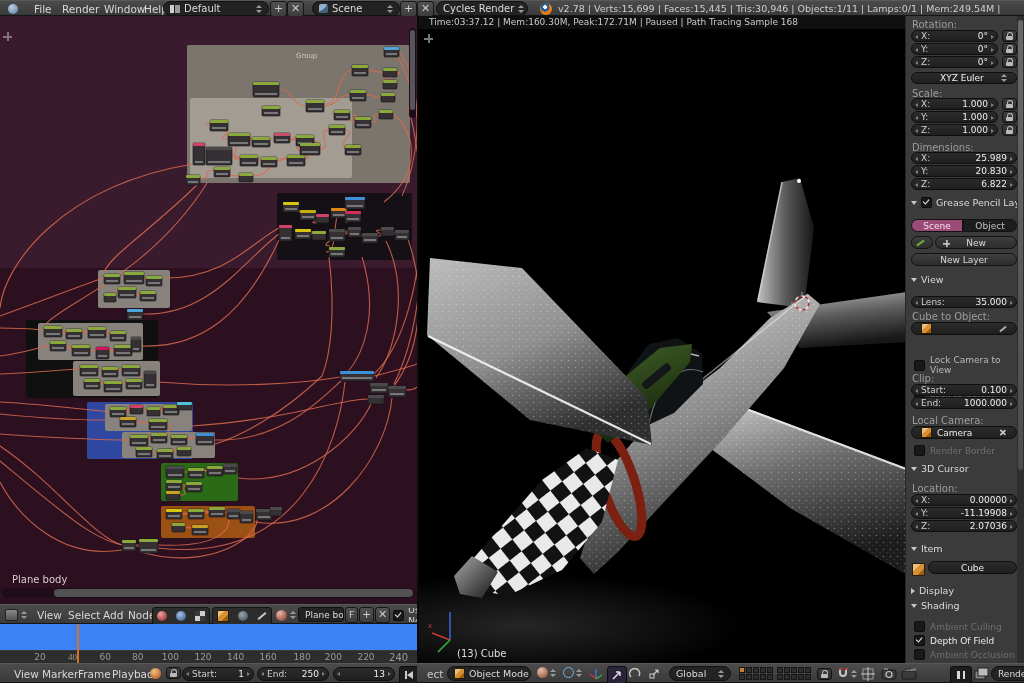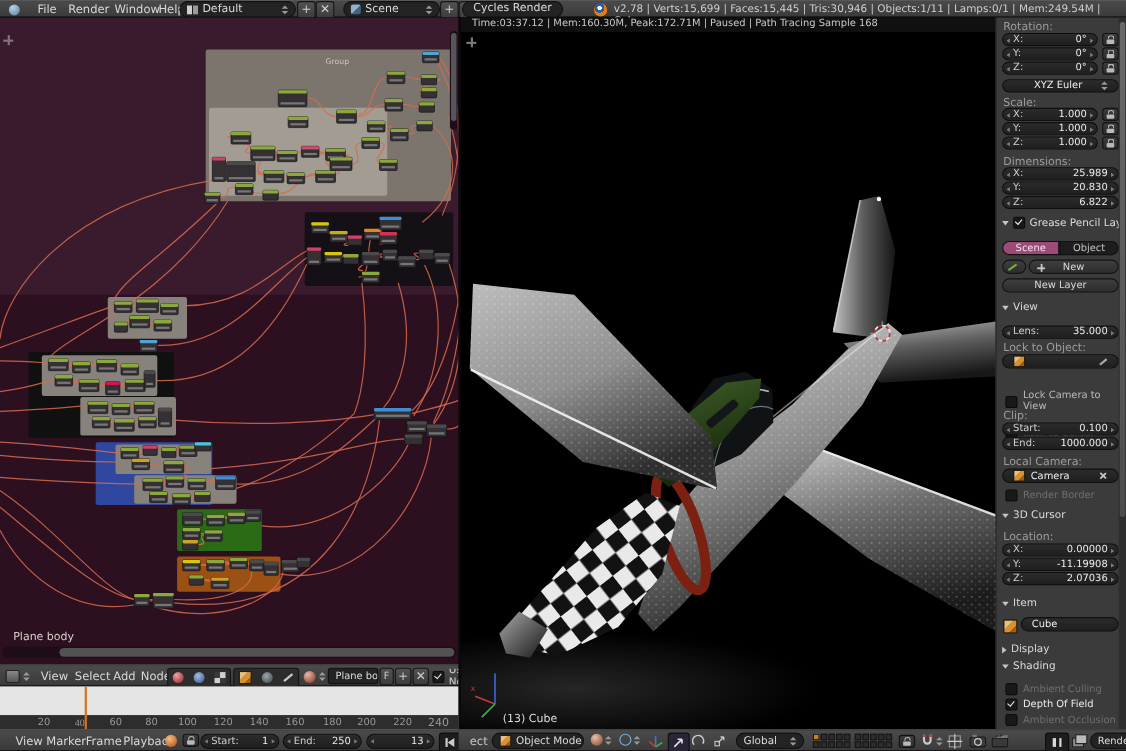--- a/index.html
+++ b/index.html
@@ -92,21 +92,21 @@
     <div class="combo" style="left:312px;top:0;width:88px;">
       <span style="display:inline-block;width:9px;height:9px;border-radius:2px;background:linear-gradient(135deg,#8fb2d0 0 50%,#46637e 50%);"></span>
       <span>Scene</span>
       <span class="updn">
           <i class="u"></i>
           <i class="d"></i>
         </span>
     </div>
     <div class="sqbtn" style="left:400px;top:0;">+</div>
     <div class="sqbtn" style="left:417px;top:0;">✕</div>
-    <div class="combo" style="left:420px;top:0;width:92px;flex-direction:column;">
+    <div class="combo" style="left:436px;top:0;width:92px;">
       <span>Cycles Render</span>
       <span class="updn">
           <i class="u"></i>
           <i class="d"></i>
         </span>
     </div>
     <div class="abs" style="left:540px;top:2px;width:12px;height:12px;border-radius:50%;background:radial-gradient(circle at 42% 35%,#ffffff 0 18%,#2a5f9e 19% 42%,#e87d0d 43%);"></div>
     <span class="abs" style="left:558px;top:2px;font-size:9.5px;color:#cfcfcf;">v2.78 | Verts:15,699 | Faces:15,445 | Tris:30,946 | Objects:1/11 | Lamps:0/1 | Mem:249.54M | Cube</span>
   </div>
 
@@ -775,21 +775,21 @@
     </div>
     <div class="sqbtn" style="left:345px;top:2px;width:13px;font-size:9px;line-height:14px;">F</div>
     <div class="sqbtn" style="left:359px;top:2px;width:15px;">+</div>
     <div class="sqbtn" style="left:375px;top:2px;width:15px;">✕</div>
     <div class="abs" style="left:393px;top:3px;width:24px;height:14px;display:flex;align-items:center;gap:4px;overflow:hidden;">
       <span class="cb on"></span>
       <span style="font-size:9.5px;color:#d5d5d5;">Use Nodes</span>
     </div>
   </div>
 
-  <div class="abs" style="left:0;top:624px;width:417px;height:39px;background:#e5e5e5;overflow:hidden;">
+  <div class="abs" style="left:0;top:624px;width:417px;height:39px;background:#3b82f6;overflow:hidden;">
     <div class="abs" style="left:0;top:26px;width:417px;height:13px;background:#2d2d2d;border-top:1px solid #3a3a3a;" id="ruler">
         <span style="position: absolute; left: 30px; top: 1px; width: 20px; text-align: center; font-size: 9px; color: rgb(154, 154, 154);">20</span>
         <span style="position: absolute; left: 57px; top: 1px; width: 20px; text-align: right; font-size: 9px; color: rgb(154, 154, 154); font-family: Liberation Serif, serif;">40</span>
         <span style="position: absolute; left: 95.2px; top: 1px; width: 20px; text-align: center; font-size: 9px; color: rgb(154, 154, 154);">60</span>
         <span style="position: absolute; left: 127.8px; top: 1px; width: 20px; text-align: center; font-size: 9px; color: rgb(154, 154, 154);">80</span>
         <span style="position: absolute; left: 160.4px; top: 1px; width: 20px; text-align: center; font-size: 9px; color: rgb(154, 154, 154);">100</span>
         <span style="position: absolute; left: 193px; top: 1px; width: 20px; text-align: center; font-size: 9px; color: rgb(154, 154, 154);">120</span>
         <span style="position: absolute; left: 225.6px; top: 1px; width: 20px; text-align: center; font-size: 9px; color: rgb(154, 154, 154);">140</span>
         <span style="position: absolute; left: 258.2px; top: 1px; width: 20px; text-align: center; font-size: 9px; color: rgb(154, 154, 154);">160</span>
         <span style="position: absolute; left: 290.8px; top: 1px; width: 20px; text-align: right; font-size: 9px; color: rgb(154, 154, 154);">180</span>
@@ -1115,21 +1115,21 @@
     <div class="btn" style="left:5px;top:237px;width:106px;height:13px;line-height:12px;">New Layer</div>
 
     <div class="sechdr" style="left:5px;top:258px;">
       <span class="tri-d"></span>
         <span>View</span>
     </div>
     <div class="field arrows" style="left:5px;top:280px;width:106px;">
         <span class="ll">Lens:</span>
         <span class="vl">35.000</span>
       </div>
-    <span class="plabel" style="left:6px;top:295px;">Lock to Object:</span>
+    <span class="plabel" style="left:6px;top:295px;">Cube to Object:</span>
     <div class="field" style="left:5px;top:306px;width:106px;height:13px;justify-content:flex-start;gap:5px;">
       <span class="cubeico"></span>
       <span style="margin-left:auto;width:8px;height:2px;background:#aaa;transform:rotate(-40deg);"></span>
     </div>
     <div class="cbrow dim" style="left:8px;top:324px;margin-top:48px;">
       <span class="cb"></span>
         <span>Lock to Cursor</span>
     </div>
     <div class="cbrow" style="left:8px;top:339px;color:#b9b9b9;">
       <span class="cb"></span>
@@ -1171,21 +1171,21 @@
     <div class="field arrows" style="left:5px;top:504px;width:106px;">
         <span class="ll">Z:</span>
         <span class="vl">2.07036</span>
       </div>
 
     <div class="sechdr" style="left:5px;top:527px;">
       <span class="tri-d"></span>
         <span>Item</span>
     </div>
     <span class="cubeico" style="position:absolute;left:6px;top:547px;width:11px;height:11px;"></span>
-    <div class="field" style="left:22px;top:545px;width:89px;height:13px;justify-content:flex-start;">
+    <div class="field" style="left:22px;top:545px;width:89px;height:13px;justify-content:center;">
       <span class="vl">Cube</span>
     </div>
 
     <div class="sechdr" style="left:5px;top:569px;">
       <span class="tri-r"></span>
         <span>Display</span>
     </div>
     <div class="sechdr" style="left:5px;top:584px;text-align:right;">
       <span class="tri-d"></span>
         <span>Shading</span>

